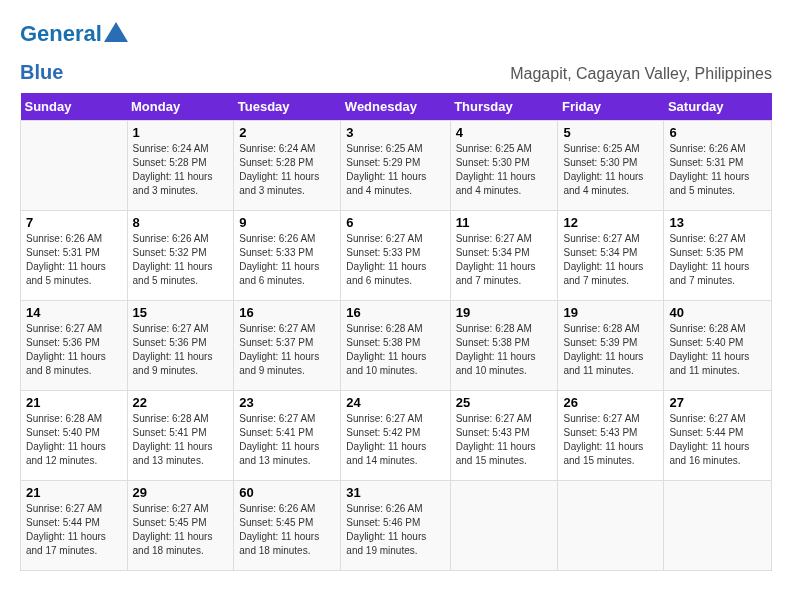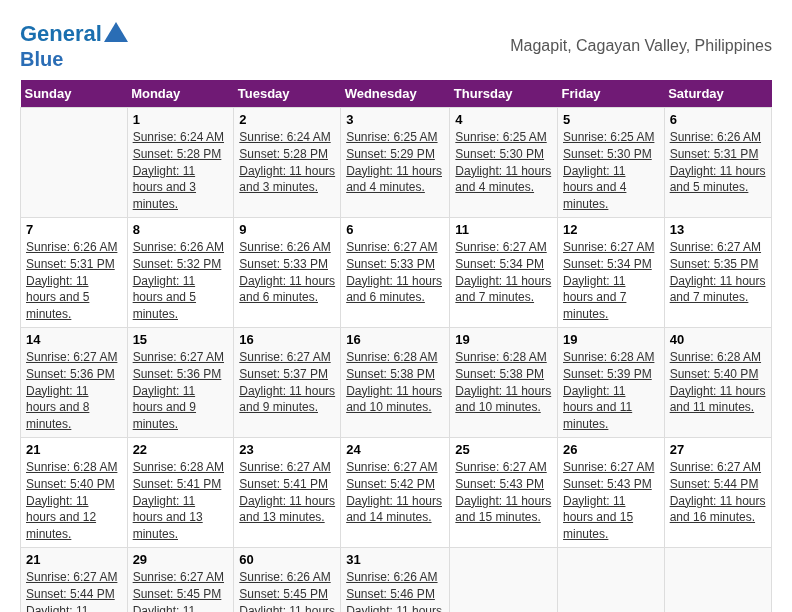--- a/index.html
+++ b/index.html
@@ -6,21 +6,21 @@
     body {
       font-family: Arial, sans-serif;
       background: #fff;
       width: 792px;
       min-height: 612px;
       padding: 20px;
     }
     .header {
       display: flex;
       justify-content: space-between;
-      align-items: flex-start;
+      align-items: flex-end;
       margin-bottom: 10px;
     }
     .logo {
       display: flex;
       align-items: center;
     }
     .logo-text {
       font-size: 22px;
       font-weight: bold;
       color: #333;
@@ -45,21 +45,21 @@
       font-size: 16px;
       color: #555;
       margin-top: 17px;
     }
     table {
       width: 100%;
       border-collapse: collapse;
       font-size: 11px;
     }
     thead tr th {
-      background-color: #701a75;
+      background-color: #6d28d9;
       color: #fff;
       padding: 6px 4px;
       text-align: left;
       font-size: 13px;
       font-weight: bold;
     }
     tbody tr td {
       border: 1px solid #ddd;
       vertical-align: top;
       padding: 4px 5px;
@@ -73,39 +73,38 @@
     tbody tr:nth-child(even) td {
       background-color: #ffffff;
     }
     .day-num {
       font-weight: bold;
       font-size: 13px;
       display: block;
       margin-bottom: 2px;
     }
     .day-info {
-      font-size: 12px;
+      font-size: 10px;
       color: #333;
       line-height: 1.4;
-      text-decoration: underline;
     }
   </style>
 </head>
 <body>
 
 <div class="header">
   <div class="logo">
     <div class="logo-wrapper">
       <div style="display:flex;align-items:center;">
         <span class="logo-text"><span>General</span></span>
         <svg width="28" height="28" viewBox="0 0 28 28">
           <polygon points="14,2 26,22 2,22" fill="#2a6db5"></polygon>
         </svg>
       </div>
-      <span class="logo-text" style="color:#2a6db5;font-size:20px;">Blue</span>
+      <span class="logo-text" style="color:#2a6db5;font-size:20px;margin-top:13px;">Blue</span>
     </div>
   </div>
   <div class="title-block">
     <div class="subtitle">Magapit, Cagayan Valley, Philippines</div>
   </div>
 </div>
 
 <table>
   <thead>
     <tr>

